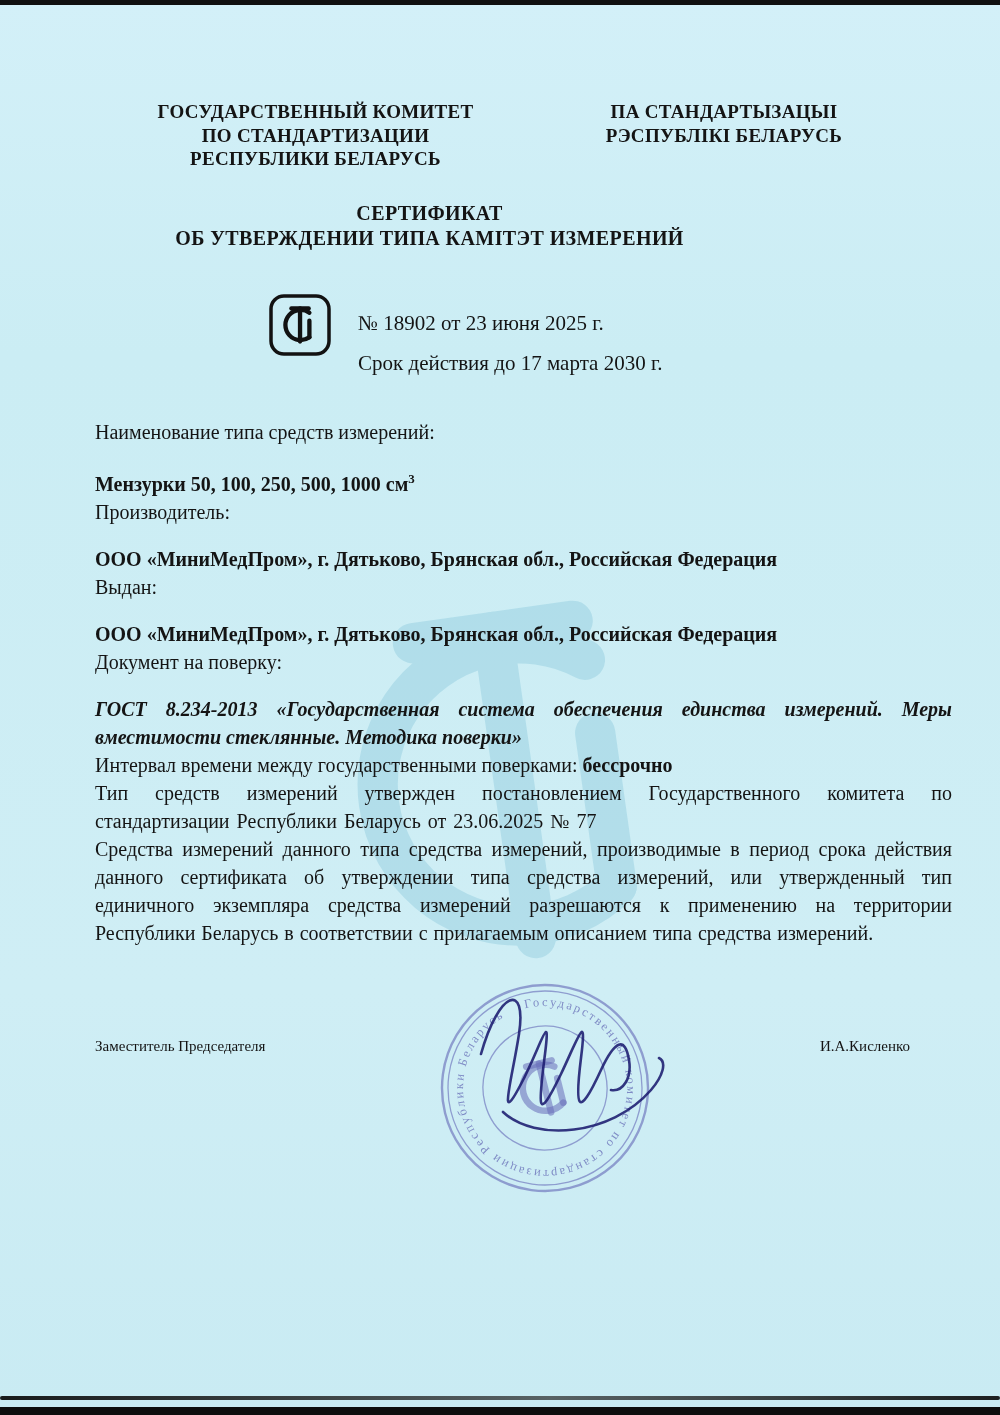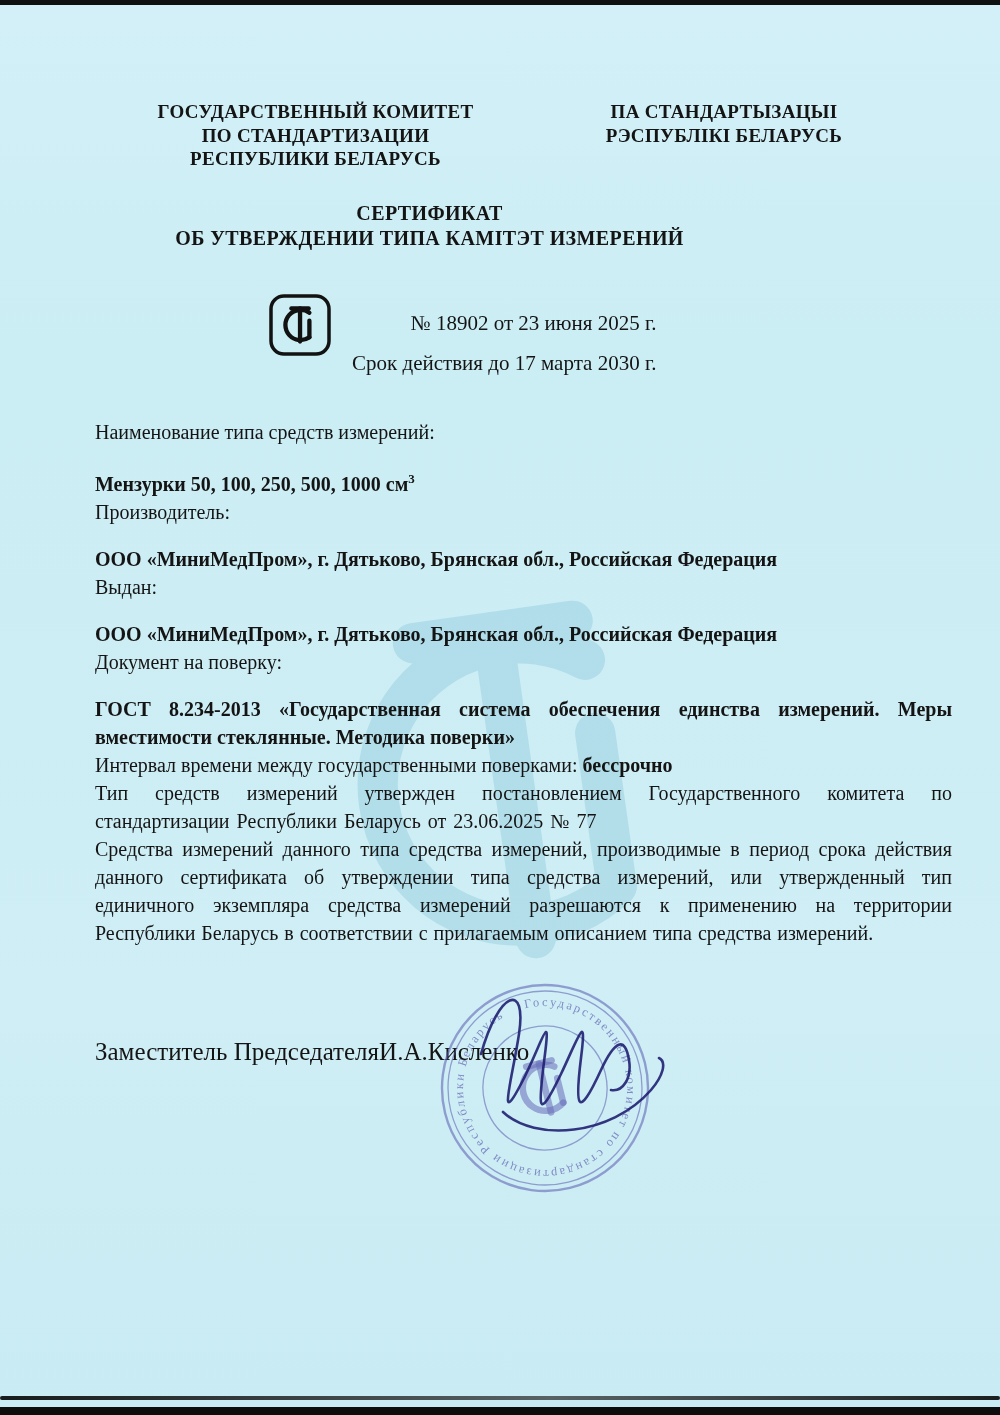--- a/index.html
+++ b/index.html
@@ -20,36 +20,36 @@
   .org-left{left:148px;width:335px;}
   .org-right{left:590px;width:268px;}
 
   
   .doc-title{position:absolute;top:201px;left:0;width:859px;text-align:center;
              font-weight:bold;font-size:20px;line-height:25px;letter-spacing:.4px;}
 
   
   .cert-block{position:absolute;top:293px;left:268px;display:flex;}
   .logo-box{width:64px;height:64px;flex:0 0 64px;}
-  .cert-lines{margin-left:20px;padding-top:10px;font-size:21px;line-height:40px;white-space:nowrap;text-align:right;}
+  .cert-lines{margin-left:26px;padding-top:10px;font-size:21px;line-height:40px;white-space:nowrap;}
 
   
   .content{position:absolute;top:418px;left:95px;width:857px;font-size:20px;line-height:28px;}
   .content p{margin:0;}
   p.label{font-weight:normal;}
   p.value{font-weight:bold;margin-top:19px;}
   .group{margin-top:22px;}
-  .just{text-align:justify;}
+  .just{text-align:justify;font-style:italic;}
   .para{text-align:justify;word-spacing:2px;margin-top:20px;}
   .para2{text-align:justify;word-spacing:1px;}
   sup{font-size:13px;}
 
   
   .sig-row{position:absolute;top:1038px;left:95px;right:90px;display:flex;
-           font-size:25px;}
+           justify-content:space-between;font-size:15px;}
 
   
   .watermark{position:absolute;left:245px;top:560px;color:#2591b8;opacity:.16;z-index:0;}
 
   .content,.org-header,.doc-title,.cert-block,.sig-row{z-index:2;}
 
   
   .stamp-area{position:absolute;left:415px;top:962px;z-index:3;}
   .stamp-ring{fill:none;stroke:rgba(85,85,175,.62);stroke-width:2.4;}
   .stamp-ring.thin{stroke-width:1.3;}

